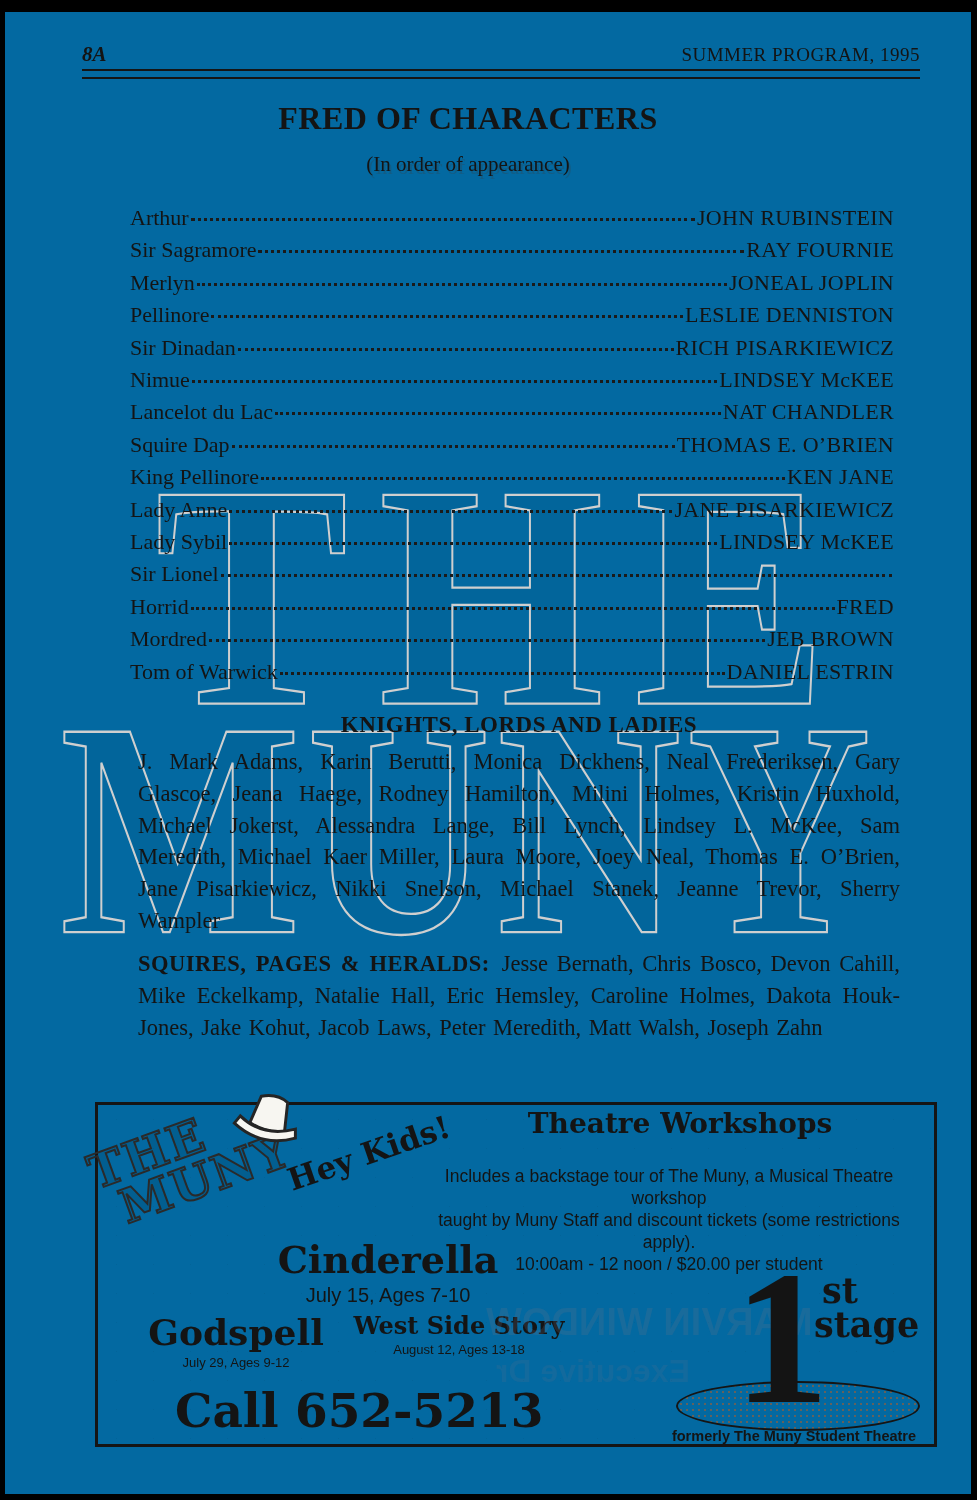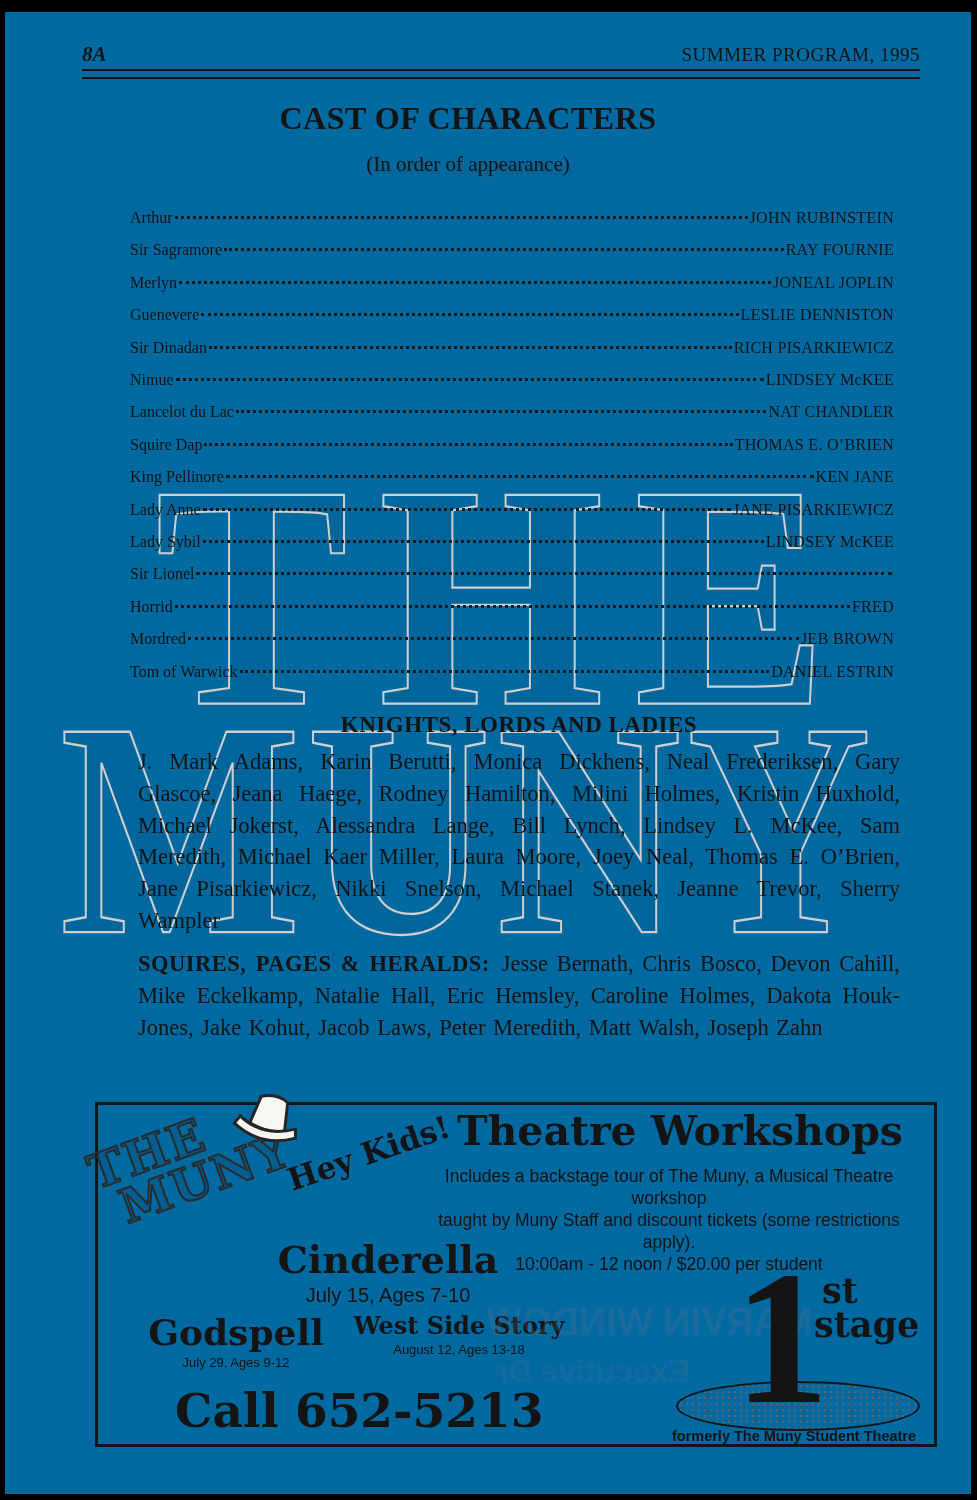--- a/index.html
+++ b/index.html
@@ -22,21 +22,21 @@
     font-size:32px;font-weight:bold;letter-spacing:.5px;margin:0;}
   .subtitle{position:absolute;left:0;right:40px;top:140px;text-align:center;font-size:21px;
     text-shadow:2px 3px 0 rgba(60,60,60,.28);}
   
   .wm{position:absolute;z-index:1;font-weight:bold;line-height:1;color:rgba(0,0,0,0.03);
     -webkit-text-stroke:2px #cfcfcf;white-space:nowrap;}
   .wm1{left:150px;top:440px;font-size:290px;letter-spacing:30px;transform:scaleY(1.1);}
   .wm2{left:55px;top:690px;font-size:255px;letter-spacing:6px;transform:scaleY(1.2);}
   
   .cast{position:absolute;left:125px;right:77px;top:190px;z-index:2;}
-  .cast-row{display:flex;align-items:baseline;line-height:32.4px;font-size:16px;}
+  .cast-row{display:flex;align-items:baseline;line-height:32.4px;font-size:22px;}
   .role{white-space:nowrap;}
   .actor{white-space:nowrap;letter-spacing:.3px;}
   .dots{flex:1;border-bottom:3px dotted #1a1a1a;margin:0 2px;transform:translateY(-4px);min-width:20px;}
   
   .kn-head{position:absolute;left:133px;right:71px;top:700px;text-align:center;
     font-size:23px;font-weight:bold;letter-spacing:.5px;z-index:2;margin:0;}
   .para{position:absolute;left:133px;right:71px;font-size:22.5px;line-height:31.8px;
     text-align:justify;z-index:2;margin:0;word-spacing:2px;}
   .kn-para{top:734px;}
   .sq-para{top:936px;}
@@ -46,21 +46,21 @@
     background-image:radial-gradient(rgba(0,0,0,0.05) .5px, transparent 1px);background-size:37px 29px;}
   .ad *{position:absolute;}
   .muny-logo{left:6px;top:10px;width:200px;height:160px;transform:rotate(-20deg);}
   .muny-line{position:relative;font-family:"DejaVu Serif", serif;font-weight:bold;font-size:47px;line-height:.92;
     color:rgba(0,0,0,0.10);-webkit-text-stroke:2px #2a2a2a;letter-spacing:2px;}
   .muny-line2{margin-left:18px;}
   .hat{left:132px;top:-16px;width:74px;height:64px;transform:rotate(16deg);}
   .heykids{left:186px;top:30px;font-family:"DejaVu Serif", serif;font-weight:bold;font-size:31px;
     transform:rotate(-19deg);white-space:nowrap;}
   .tw-title{left:338px;width:488px;top:2px;text-align:center;font-family:"DejaVu Serif", serif;
-    font-weight:bold;font-size:41px;white-space:nowrap;}
+    font-weight:bold;font-size:28px;white-space:nowrap;}
   .tw-desc{left:316px;width:510px;top:60px;text-align:center;font-family:"Liberation Sans", sans-serif;
     font-size:17.5px;line-height:22px;}
   .show-name{font-family:"DejaVu Serif", serif;font-weight:bold;white-space:nowrap;text-align:center;width:100%;position:relative;}
   .show-details{font-family:"Liberation Sans", sans-serif;font-size:20px;text-align:center;width:100%;position:relative;margin-top:2px;}
   .show1{left:130px;width:320px;top:132px;}
   .show1 .show-name{font-size:38px;}
   .show2{left:18px;width:240px;top:206px;}
   .show2 .show-name{font-size:36px;}
   .show3{left:196px;width:330px;top:206px;}
   .show3 .show-name{font-size:24px;}
@@ -87,21 +87,21 @@
 
 <div class="page">
 
   <div class="hdr-left">8A</div>
   <div class="hdr-right">SUMMER PROGRAM, 1995</div>
   <div class="hdr-rule"></div>
 
   <div class="wm wm1">THE</div>
   <div class="wm wm2">MUNY</div>
 
-  <h1 class="title">CAST OF CHARACTERS</h1>
+  <h1 class="title">FRED OF CHARACTERS</h1>
   <div class="subtitle">(In order of appearance)</div>
 
   <div class="cast">
 
       <div class="cast-row">
         <span class="role">Arthur</span>
         <span class="dots"></span>
         <span class="actor">JOHN RUBINSTEIN</span>
       </div>
 
@@ -111,21 +111,21 @@
         <span class="actor">RAY FOURNIE</span>
       </div>
 
       <div class="cast-row">
         <span class="role">Merlyn</span>
         <span class="dots"></span>
         <span class="actor">JONEAL JOPLIN</span>
       </div>
 
       <div class="cast-row">
-        <span class="role">Guenevere</span>
+        <span class="role">Pellinore</span>
         <span class="dots"></span>
         <span class="actor">LESLIE DENNISTON</span>
       </div>
 
       <div class="cast-row">
         <span class="role">Sir Dinadan</span>
         <span class="dots"></span>
         <span class="actor">RICH PISARKIEWICZ</span>
       </div>
 

